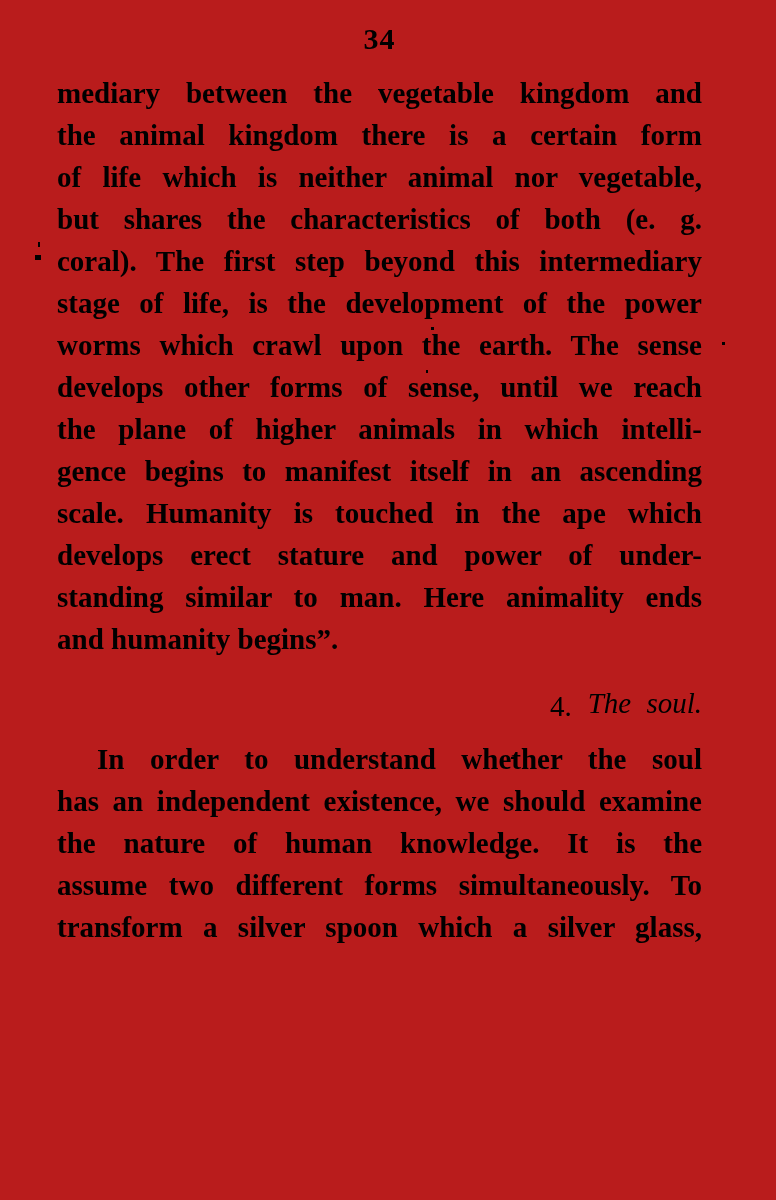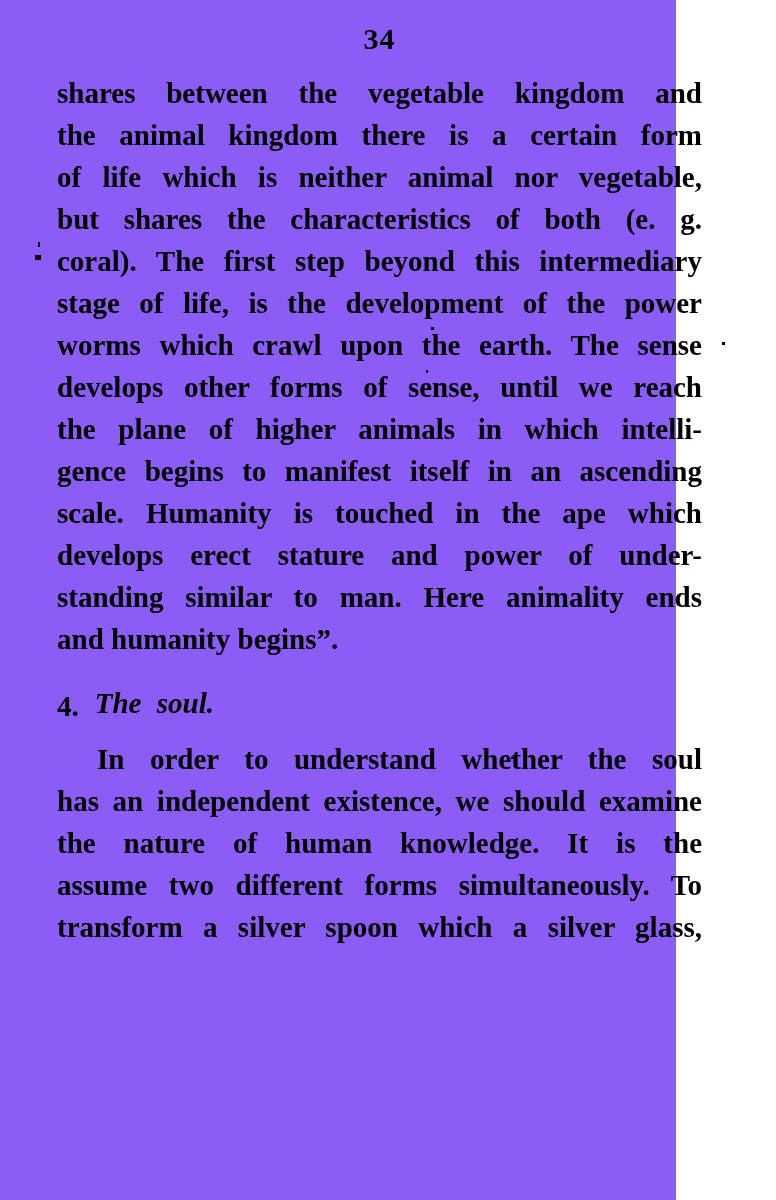--- a/index.html
+++ b/index.html
@@ -7,23 +7,23 @@
     padding: 0;
   }
   body {
     width: 776px;
     height: 1200px;
     background: #ffffff;
     overflow: hidden;
   }
   .page {
     position: relative;
-    width: 676px;
+    width: 776px;
     height: 1200px;
-    background: #8b5cf6;
+    background: #b91c1c;
     color: #000000;
     font-family: "Liberation Serif", "DejaVu Serif", serif;
     font-weight: 700;
   }
   .page-number {
     margin-left: 57px;
     width: 645px;
     padding-top: 20px;
     font-size: 30px;
     line-height: 38px;
@@ -54,22 +54,22 @@
     text-align: right;
     text-align-last: left;
   }
   .line--indent {
     text-indent: 40px;
   }
   .heading {
     margin: 22px 0 0 0;
     font-size: 29px;
     line-height: 42px;
-    text-align: left;
-    font-weight: 700;
+    text-align: right;
+    font-weight: 400;
     word-spacing: 8px;
   }
   .heading-number {
     font-style: normal;
     position: relative;
     top: 3px;
   }
   .heading-title {
     font-style: italic;
     margin-left: 16px;
@@ -82,21 +82,21 @@
 </head>
 <body>
 
 <main class="page">
 
   <div class="page-number">34</div>
 
   <section class="text-column">
 
     <div class="paragraph paragraph--first">
-      <div class="line line--justify">shares between the vegetable kingdom and</div>
+      <div class="line line--justify">mediary between the vegetable kingdom and</div>
       <div class="line line--justify">the animal kingdom there is a certain form</div>
       <div class="line line--justify">of life which is neither animal nor vegetable,</div>
       <div class="line line--justify">but shares the characteristics of both (e. g.</div>
       <div class="line line--justify">coral). The first step beyond this intermediary</div>
       <div class="line line--justify">stage of life, is the development of the power</div>
       <div class="line line--justify">worms which crawl upon the earth. The sense</div>
       <div class="line line--justify">develops other forms of sense, until we reach</div>
       <div class="line line--justify">the plane of higher animals in which intelli-</div>
       <div class="line line--justify">gence begins to manifest itself in an ascending</div>
       <div class="line line--justify">scale. Humanity is touched in the ape which</div>

